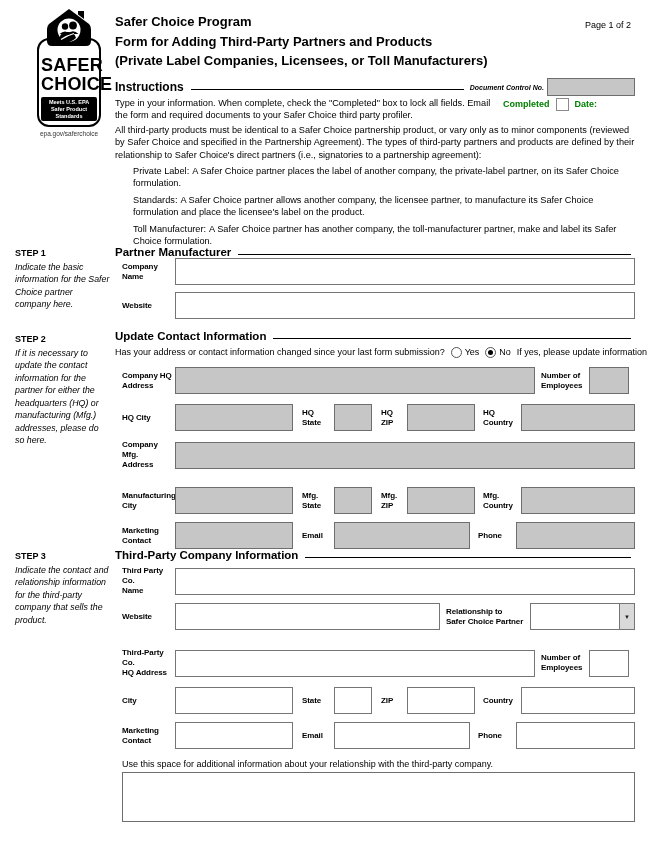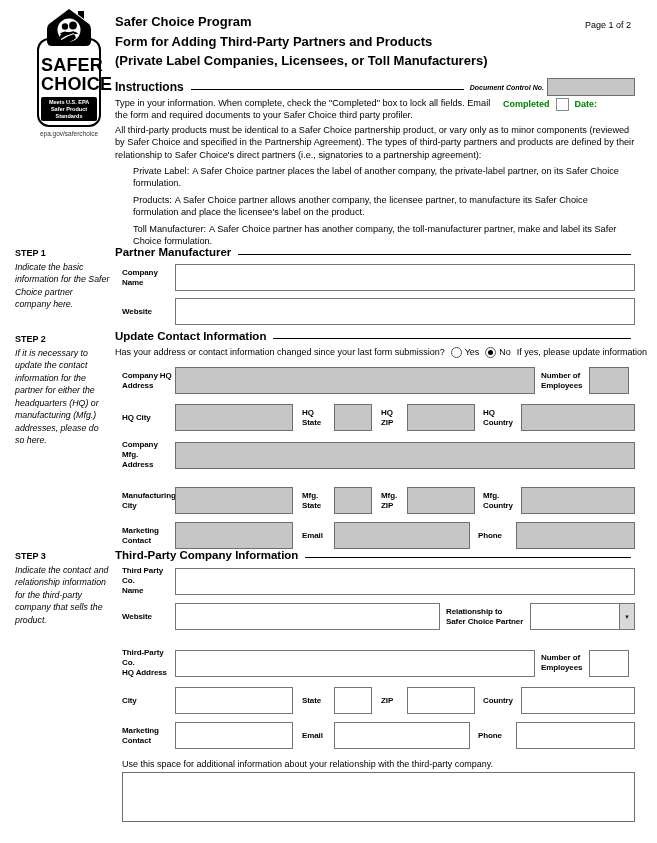--- a/index.html
+++ b/index.html
@@ -120,21 +120,21 @@
     <span class="checkbox"></span>
     <span class="green">Date:</span>
     <span></span>
   </div>
   <div class="ins-p2">All third-party products must be identical to a Safer Choice partnership product, or vary only as to minor components (reviewed by Safer Choice and specified in the Partnership Agreement). The types of third-party partners and products are defined by their relationship to Safer Choice's direct partners (i.e., signatories to a partnership agreement):</div>
   <div class="defs">
     <div class="def">
       <span class="term">Private Label:</span><span class="dtext">A Safer Choice partner places the label of another company, the private-label partner, on its Safer Choice formulation.</span>
     </div>
     <div class="def">
-      <span class="term">Products:</span><span class="dtext">A Safer Choice partner allows another company, the licensee partner, to manufacture its Safer Choice formulation and place the licensee's label on the product.</span>
+      <span class="term">Standards:</span><span class="dtext">A Safer Choice partner allows another company, the licensee partner, to manufacture its Safer Choice formulation and place the licensee's label on the product.</span>
     </div>
     <div class="def">
       <span class="term">Toll Manufacturer:</span><span class="dtext">A Safer Choice partner has another company, the toll-manufacturer partner, make and label its Safer Choice formulation.</span>
     </div>
   </div>
 </div>
 
 <div class="step" style="top:248px">
   <div class="step-title">STEP 1</div>
   <div class="step-text">Indicate the basic information for the Safer Choice partner company here.</div>
@@ -146,21 +146,21 @@
 <div class="step" style="top:551px">
   <div class="step-title">STEP 3</div>
   <div class="step-text">Indicate the contact and relationship information for the third-party company that sells the product.</div>
 </div>
 
 <div class="section" style="top:246px">
   <div class="sec-head">
     <span>Partner Manufacturer</span>
     <span class="rule"></span>
   </div>
-  <div class="frow" style="margin-top:6px">
+  <div class="frow" style="">
     <div class="flabel w53">Company
 Name</div>
     <div class="fbox flex1"></div>
   </div>
   <div class="frow" style="margin-top:7px">
     <div class="flabel w53">Website</div>
     <div class="fbox flex1"></div>
   </div>
 </div>
 

